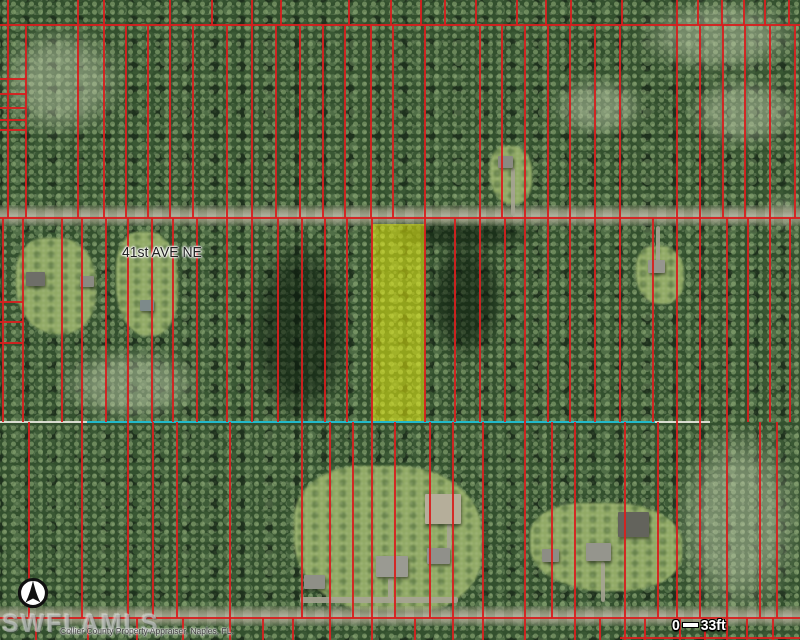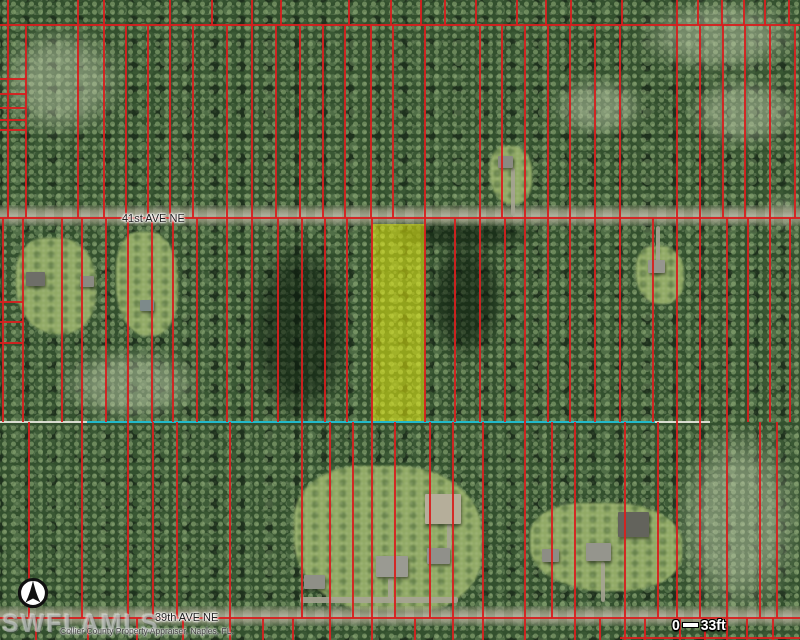--- a/index.html
+++ b/index.html
@@ -26,22 +26,22 @@
     background-size:5px 5px,14px 11px;border-radius:35% 45% 40% 50%;filter:blur(1px);}
   .building{position:absolute;border-radius:1px;box-shadow:1px 2px 3px rgba(0,0,0,0.45);}
   .driveway{position:absolute;background:#a6a493;opacity:0.9;border-radius:2px;}
   .road{position:absolute;left:0;width:800px;z-index:3;
     background-image:
       repeating-linear-gradient(90deg, rgba(120,130,100,0.22) 0 9px, rgba(205,205,188,0.16) 9px 18px),
       linear-gradient(180deg, rgba(90,110,75,0.1), #8d9177 30%, #a7a995 50%, #8d9177 72%, rgba(90,110,75,0.1));}
   .road-41{top:205px;height:21px;}
   .road-39{top:606px;height:20px;}
   .lines{position:absolute;left:0;top:0;z-index:6;pointer-events:none;}
-  .road-label{position:absolute;z-index:8;font-size:11px;color:#222;white-space:nowrap;
-    text-shadow:0 0 2px #fff,0 0 2px #fff,0 0 3px #fff,1px 0 2px #fff,-1px 0 2px #fff;}
+  .road-label{position:absolute;z-index:8;font-size:14px;color:#222;white-space:nowrap;
+    text-shadow:0 0 2px #fff,0 0 2px #fff,0 0 3px #fff,1px 0 2px #fff,-1px 0 2px #fff;margin-top:32px;}
   .watermark{position:absolute;left:2px;top:609px;z-index:9;font-size:25px;font-weight:bold;
     letter-spacing:2px;color:rgba(205,210,208,0.55);white-space:nowrap;
     text-shadow:1px 1px 1px rgba(80,85,85,0.45),-1px -1px 1px rgba(255,255,255,0.35);}
   .attribution{position:absolute;left:12px;top:626px;z-index:10;font-size:8.5px;color:#3c3c3c;
     white-space:nowrap;text-shadow:0 0 2px #fff,0 0 2px #fff,0 0 3px #fff;padding-left:48px;}
   .scale{position:absolute;left:672px;top:617px;z-index:10;display:flex;align-items:center;gap:3px;
     font-size:14px;font-weight:bold;color:#fff;
     text-shadow:-1px -1px 0 #000,1px -1px 0 #000,-1px 1px 0 #000,1px 1px 0 #000,0 2px 1px rgba(0,0,0,0.8);}
   .scale .bar{width:15px;height:4px;background:#fff;box-shadow:0 0 0 1px #000;}
   .compass{position:absolute;left:17px;top:577px;z-index:10;}

